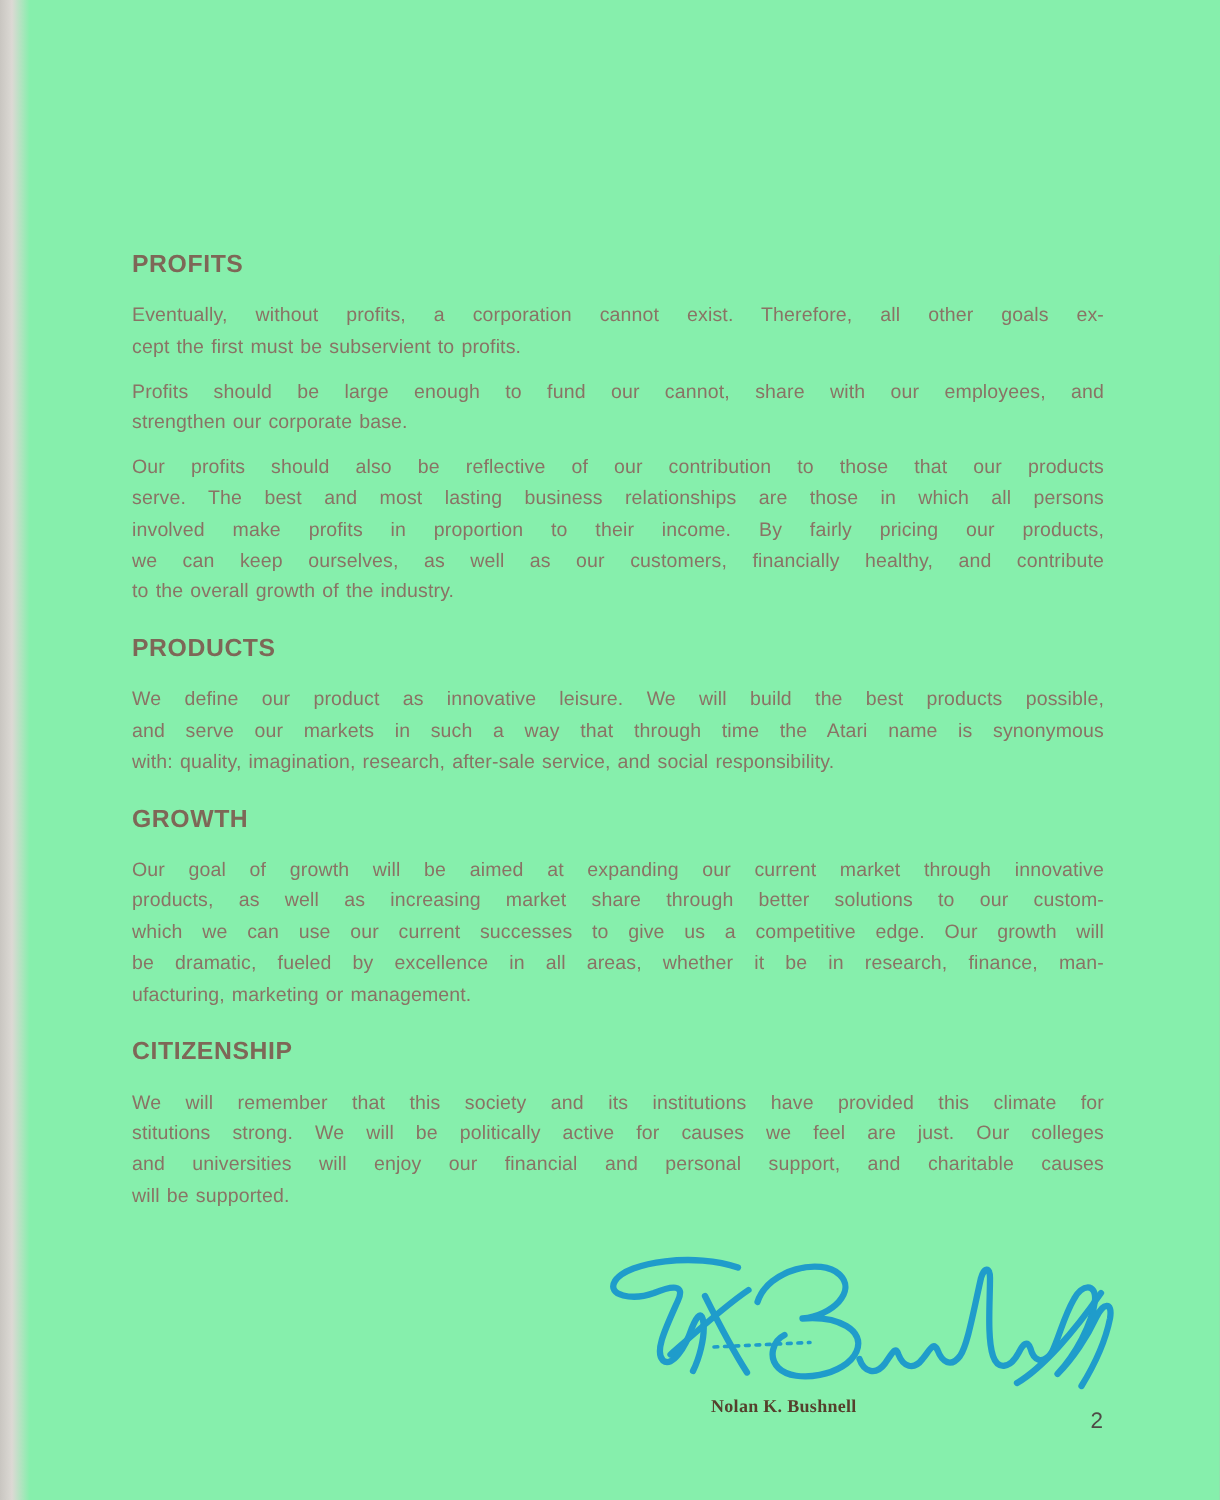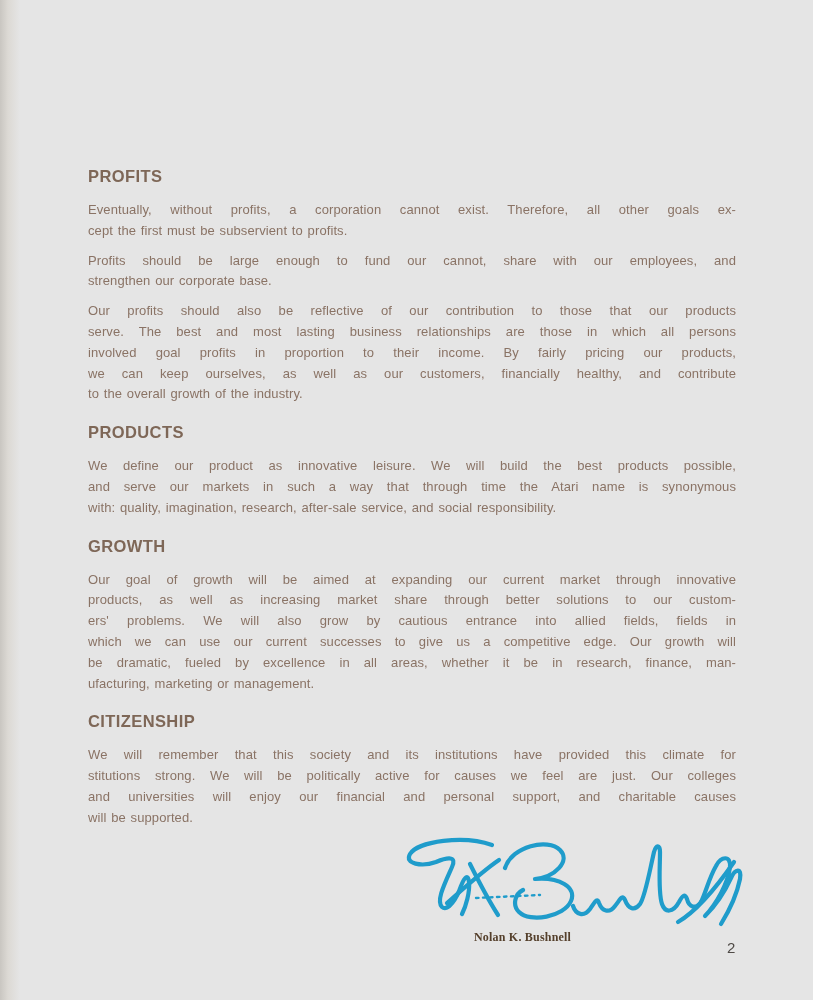--- a/index.html
+++ b/index.html
@@ -4,21 +4,21 @@
 <style>
   html,body { margin:0; padding:0; }
   body {
     width:813px; height:1000px;
     font-family:"Liberation Sans", sans-serif;
     background:#b9b6b1;
   }
   .page {
     position:relative;
     width:813px; height:1000px;
-    background:#e5e5e5;
+    background:#86efac;
     overflow:hidden;
   }
   .edge-shadow {
     position:absolute; left:0; top:0; bottom:0; width:20px;
     background:linear-gradient(to right, #c9c6c1 0%, #dcd9d4 40%, rgba(235,232,227,0) 100%);
     pointer-events:none;
   }
   .content {
     position:absolute; left:88px; top:165px; width:648px;
     color:var(--body-color);
@@ -68,41 +68,40 @@
         <div class="ln j">Eventually, without profits, a corporation cannot exist. Therefore, all other goals ex-</div>
         <div class="ln">cept the first must be subservient to profits.</div>
       </div>
       <div class="para">
         <div class="ln j">Profits should be large enough to fund our cannot, share with our employees, and</div>
         <div class="ln">strengthen our corporate base.</div>
       </div>
       <div class="para">
         <div class="ln j">Our profits should also be reflective of our contribution to those that our products</div>
         <div class="ln j">serve. The best and most lasting business relationships are those in which all persons</div>
-        <div class="ln j">involved goal profits in proportion to their income. By fairly pricing our products,</div>
+        <div class="ln j">involved make profits in proportion to their income. By fairly pricing our products,</div>
         <div class="ln j">we can keep ourselves, as well as our customers, financially healthy, and contribute</div>
         <div class="ln">to the overall growth of the industry.</div>
       </div>
     </section>
 
     <section>
       <h2 class="section-heading">PRODUCTS</h2>
       <div class="para">
         <div class="ln j">We define our product as innovative leisure. We will build the best products possible,</div>
         <div class="ln j">and serve our markets in such a way that through time the Atari name is synonymous</div>
         <div class="ln">with: quality, imagination, research, after-sale service, and social responsibility.</div>
       </div>
     </section>
 
     <section>
       <h2 class="section-heading">GROWTH</h2>
       <div class="para">
         <div class="ln j">Our goal of growth will be aimed at expanding our current market through innovative</div>
         <div class="ln j">products, as well as increasing market share through better solutions to our custom-</div>
-        <div class="ln j">ers' problems. We will also grow by cautious entrance into allied fields, fields in</div>
         <div class="ln j">which we can use our current successes to give us a competitive edge. Our growth will</div>
         <div class="ln j">be dramatic, fueled by excellence in all areas, whether it be in research, finance, man-</div>
         <div class="ln">ufacturing, marketing or management.</div>
       </div>
     </section>
 
     <section>
       <h2 class="section-heading">CITIZENSHIP</h2>
       <div class="para">
         <div class="ln j">We will remember that this society and its institutions have provided this climate for</div>

